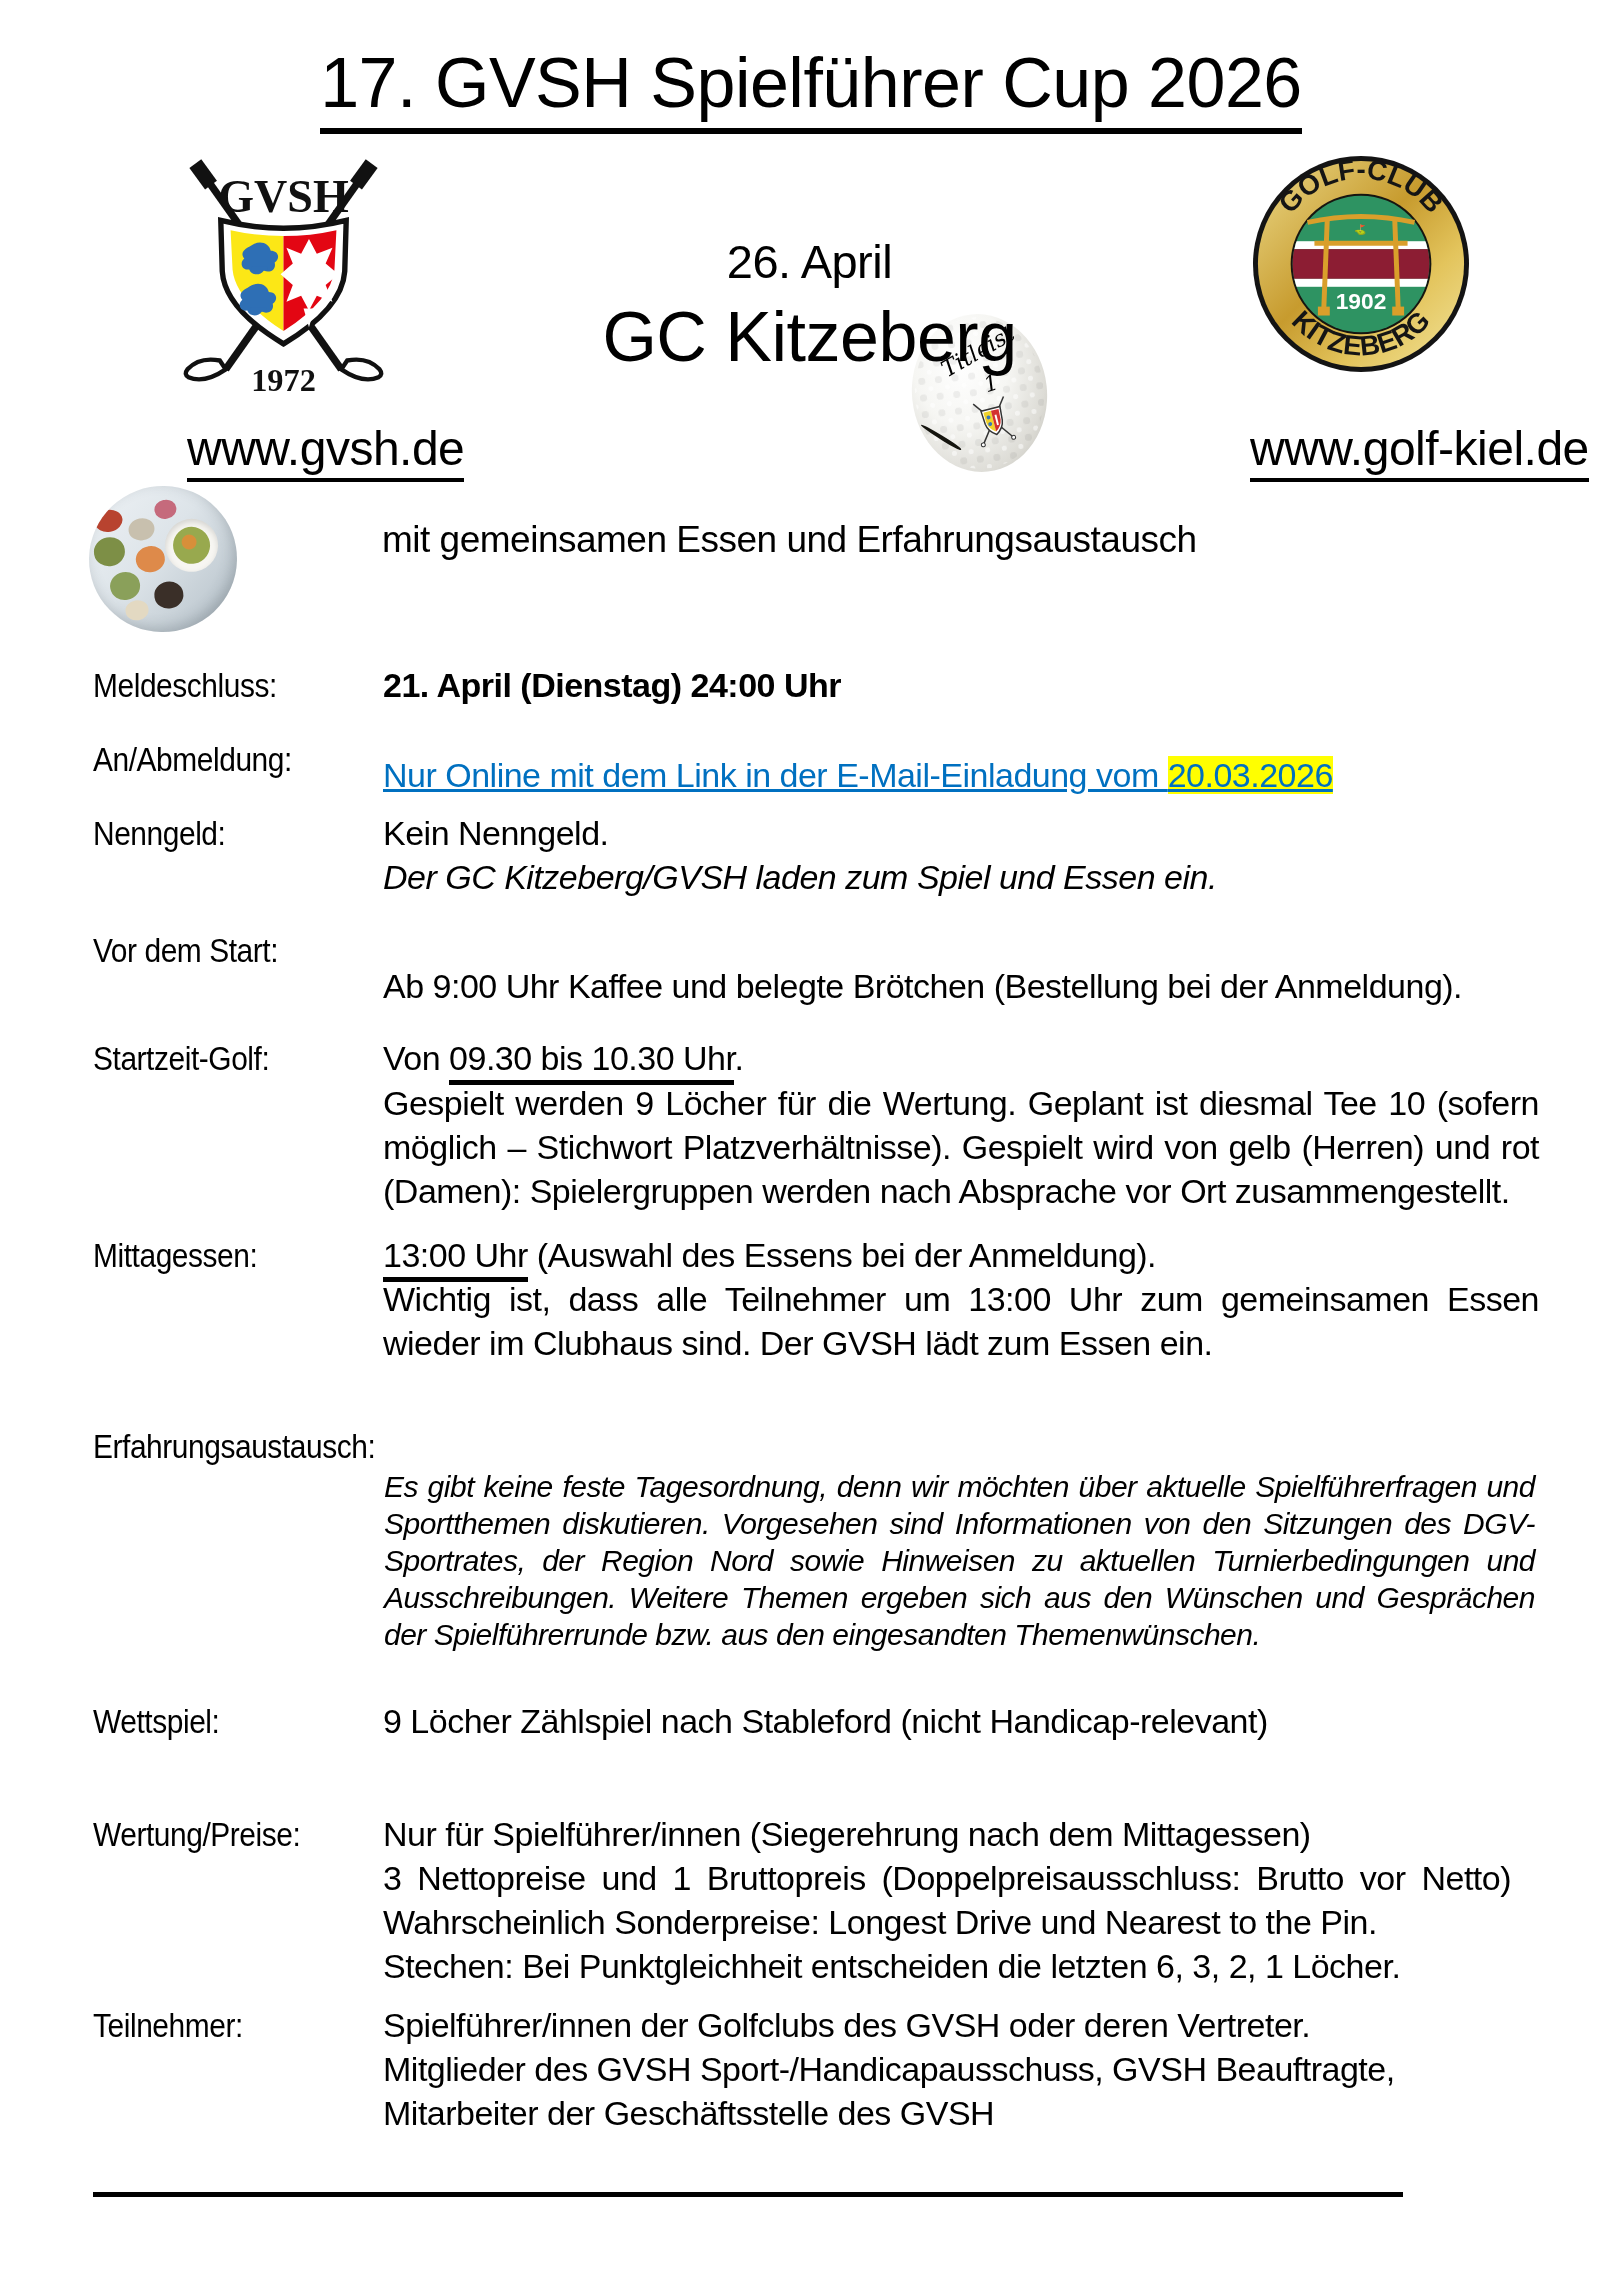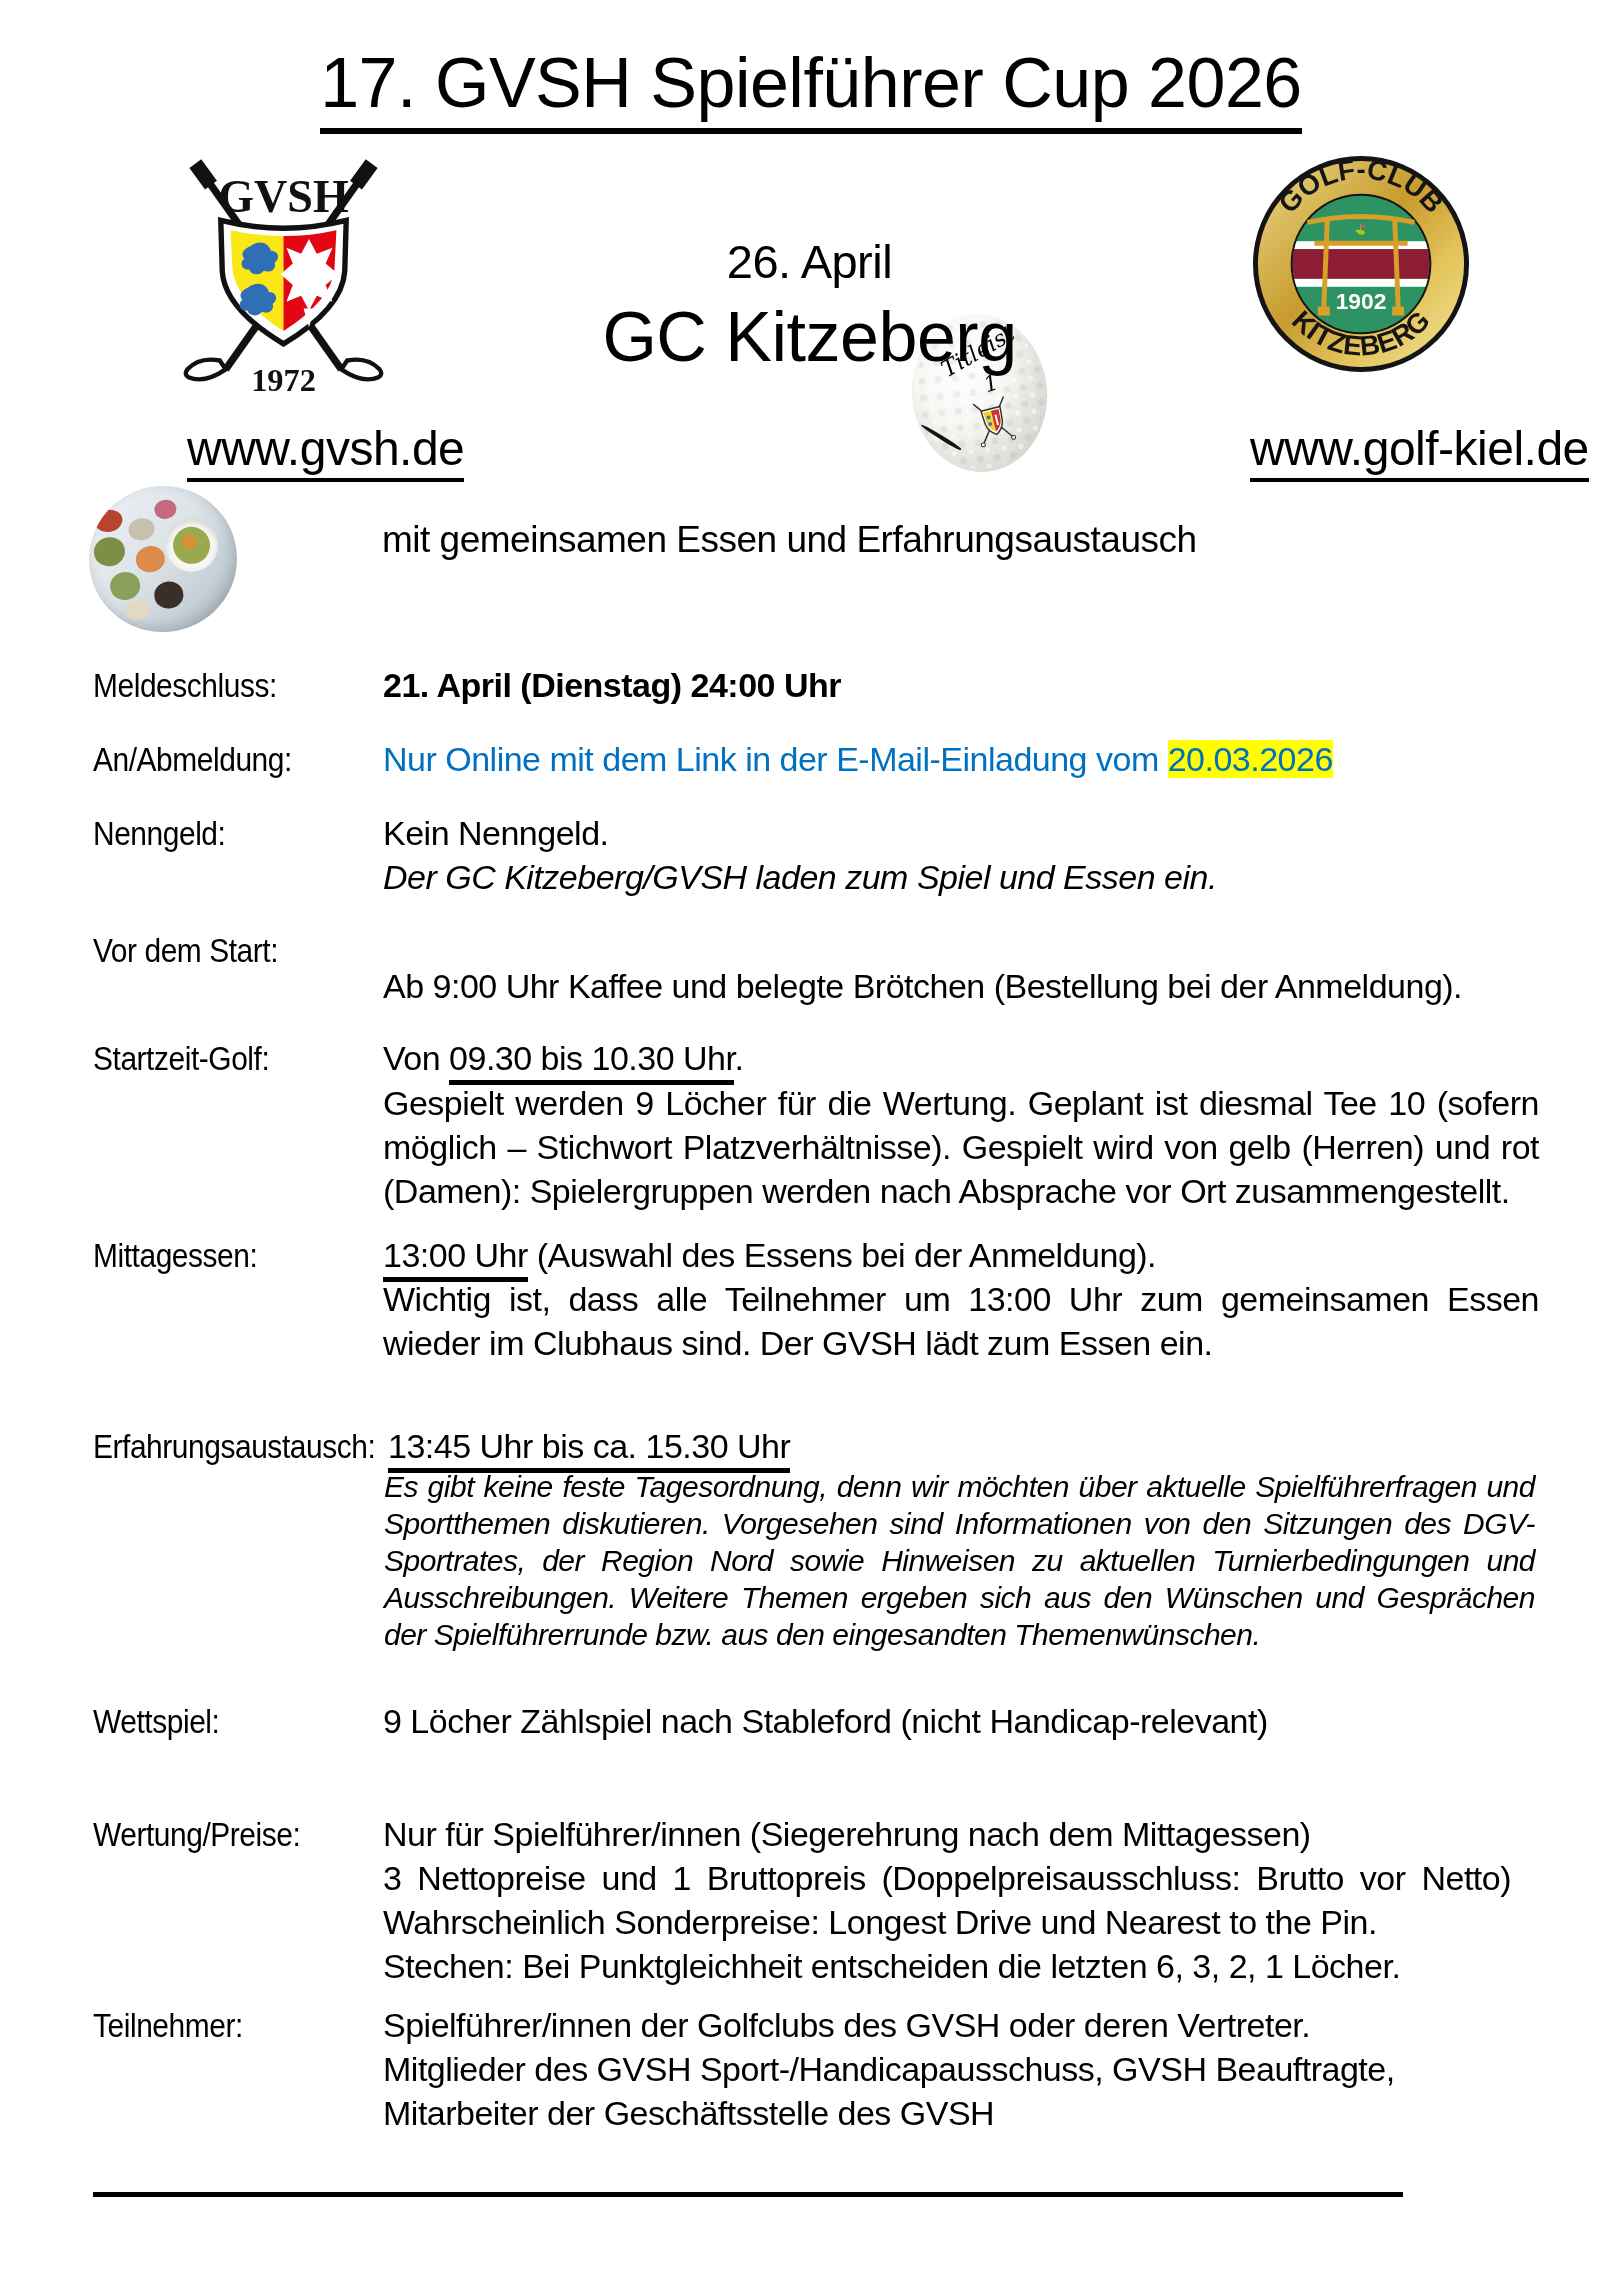--- a/index.html
+++ b/index.html
@@ -174,21 +174,21 @@
     <div class="blob" style="top:109px;left:27.5px;width:23.6px;height:19.6px;background:#e3d9c2;"></div>
     <div class="bowl"></div>
   </div>
 
   <div class="abs" style="top:519px;left:382px;font-size:37px;">mit gemeinsamen Essen und Erfahrungsaustausch</div>
 
   <div class="abs lbl" style="top:663px;">Meldeschluss:</div>
   <div class="abs val bold" style="top:663px;">21. April (Dienstag) 24:00 Uhr</div>
 
   <div class="abs lbl" style="top:737px;">An/Abmeldung:</div>
-  <div class="abs val blue" style="top:737px;">
+  <div class="abs val blue" style="top:753px;text-decoration:underline;">
     <span>Nur Online mit dem Link in der E-Mail-Einladung vom </span><span class="hl">20.03.2026</span>
   </div>
 
   <div class="abs lbl" style="top:811px;">Nenngeld:</div>
   <div class="abs val" style="top:811px;">Kein Nenngeld.</div>
   <div class="abs val ital" style="top:855px;">Der GC Kitzeberg/GVSH laden zum Spiel und Essen ein.</div>
 
   <div class="abs lbl" style="top:928px;">Vor dem Start:</div>
   <div class="abs val" style="top:928px;margin-top:36px;">Ab 9:00 Uhr Kaffee und belegte Brötchen (Bestellung bei der Anmeldung).</div>
 
@@ -198,23 +198,20 @@
   </div>
   <div class="abs par" style="top:1081px;">Gespielt werden 9 Löcher für die Wertung. Geplant ist diesmal Tee 10 (sofern möglich – Stichwort Platzverhältnisse). Gespielt wird von gelb (Herren) und rot (Damen): Spielergruppen werden nach Absprache vor Ort zusammengestellt.</div>
 
   <div class="abs lbl" style="top:1233px;">Mittagessen:</div>
   <div class="abs val" style="top:1233px;text-align:center;">
     <span class="uline">13:00 Uhr</span><span> (Auswahl des Essens bei der Anmeldung).</span>
   </div>
   <div class="abs par" style="top:1277px;">Wichtig ist, dass alle Teilnehmer um 13:00 Uhr zum gemeinsamen Essen wieder im Clubhaus sind. Der GVSH lädt zum Essen ein.</div>
 
   <div class="abs lbl" style="top:1424px;">Erfahrungsaustausch:</div>
-  <div class="abs val" style="top:1424px;left:388px;">
-    <span class="uline">13:45 Uhr bis ca. 15.30 Uhr</span>
-  </div>
   <div class="abs erf-par" style="top:1468px;">Es gibt keine feste Tagesordnung, denn wir möchten über aktuelle Spielführerfragen und Sportthemen diskutieren. Vorgesehen sind Informationen von den Sitzungen des DGV-Sportrates, der Region Nord sowie Hinweisen zu aktuellen Turnierbedingungen und Ausschreibungen. Weitere Themen ergeben sich aus den Wünschen und Gesprächen der Spielführerrunde bzw. aus den eingesandten Themenwünschen.</div>
 
   <div class="abs lbl" style="top:1699px;">Wettspiel:</div>
   <div class="abs val" style="top:1699px;">9 Löcher Zählspiel nach Stableford (nicht Handicap-relevant)</div>
 
   <div class="abs lbl" style="top:1812px;">Wertung/Preise:</div>
   <div class="abs val" style="top:1812px;">Nur für Spielführer/innen (Siegerehrung nach dem Mittagessen)</div>
   <div class="abs val" style="top:1856px;word-spacing:6.9px;">3 Nettopreise und 1 Bruttopreis (Doppelpreisausschluss: Brutto vor Netto)</div>
   <div class="abs val" style="top:1900px;">Wahrscheinlich Sonderpreise: Longest Drive und Nearest to the Pin.</div>
   <div class="abs val" style="top:1944px;">Stechen: Bei Punktgleichheit entscheiden die letzten 6, 3, 2, 1 Löcher.</div>

